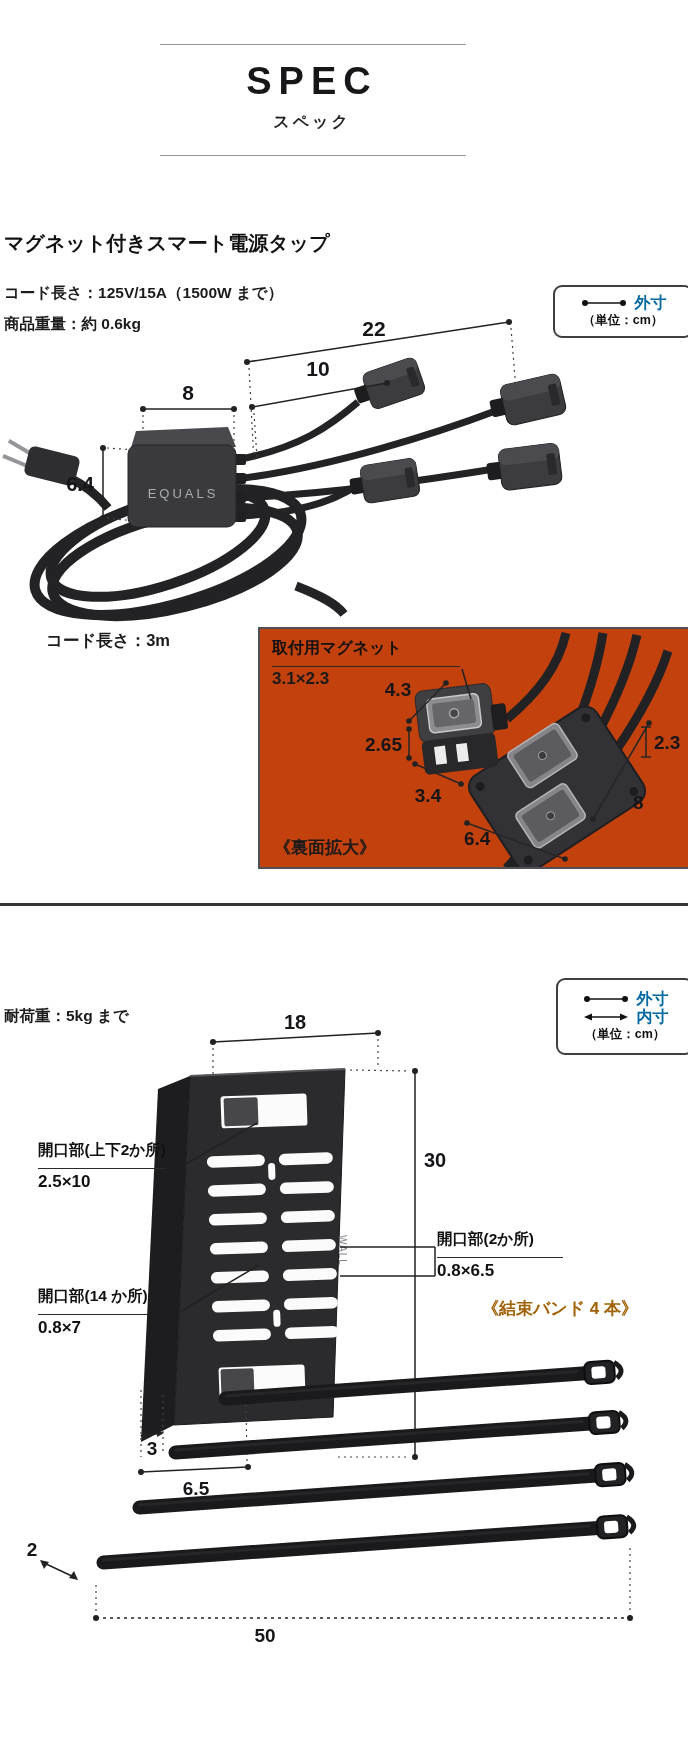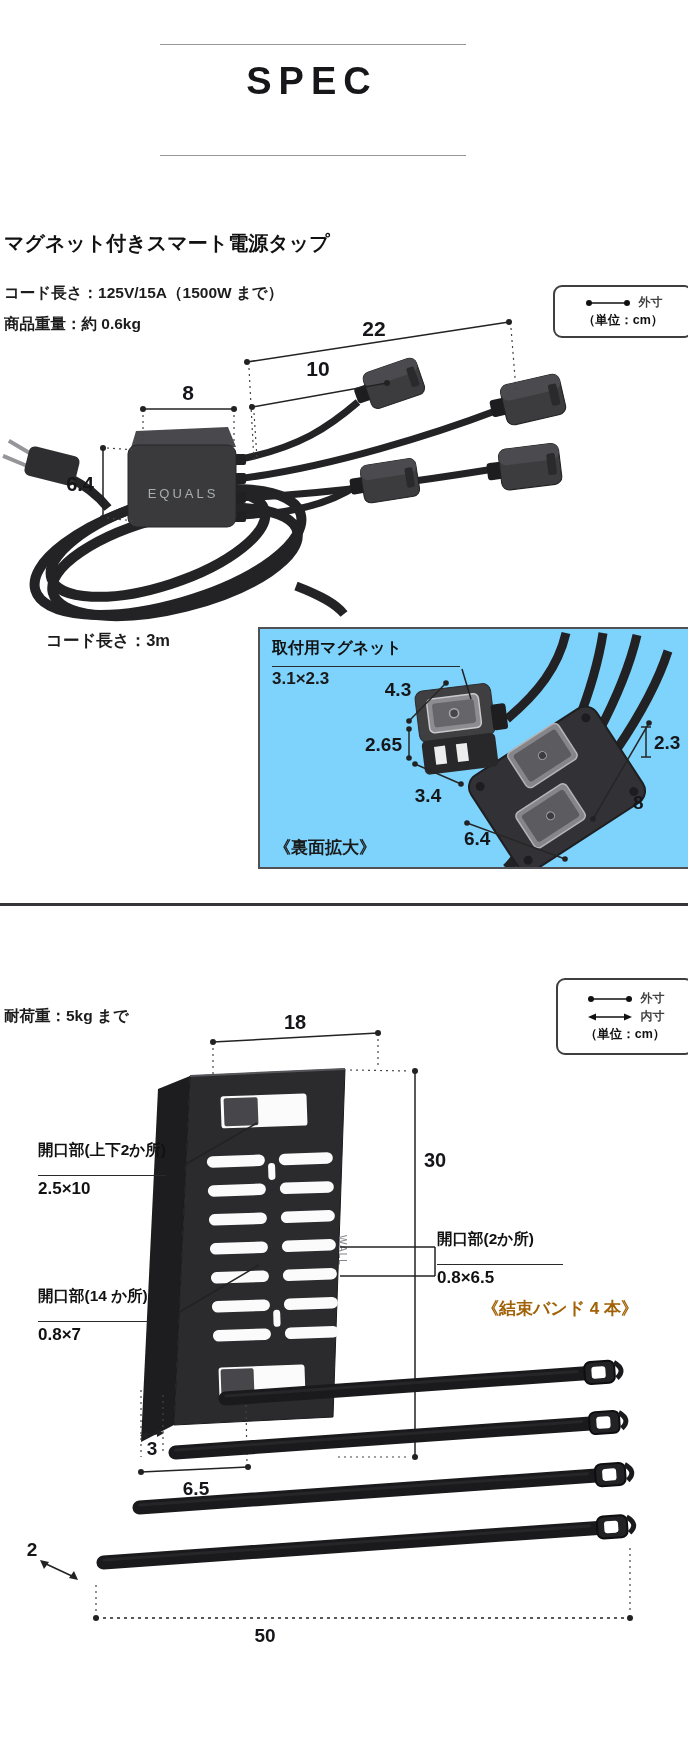--- a/index.html
+++ b/index.html
@@ -10,46 +10,47 @@
   .abs { position:absolute; }
   .hdr-line { position:absolute; left:160px; width:306px; height:1px; background:#97979b; }
   .hdr-title { position:absolute; left:0; top:60px; width:624px; text-align:center;
     font-size:38px; font-weight:800; letter-spacing:7px; color:#17171a; }
   .hdr-sub { position:absolute; left:0; top:112px; width:624px; text-align:center;
     font-size:16px; font-weight:600; letter-spacing:3px; color:#222; }
   .sec-heading { position:absolute; font-size:20px; font-weight:800; color:#111; }
   .spec-line { position:absolute; font-size:15.5px; font-weight:600; color:#1c1c1c; }
   .legend { position:absolute; border:2px solid #3f3f42; border-radius:9px; background:#fff;
     display:flex; flex-direction:column; justify-content:center; align-items:center; gap:1px; }
-  .legend-row { display:flex; align-items:center; gap:7px; font-size:12px; font-weight:700; color:#404040; line-height:17px; }
+  .legend-row { display:flex; align-items:center; gap:7px; font-size:16px; font-weight:700; color:#0369a1; line-height:17px; }
   .legend-unit { font-size:12.5px; font-weight:700; color:#111; line-height:17px; }
   .cord-note { position:absolute; font-size:16.5px; font-weight:600; color:#1a1a1a; }
   .inset-box { position:absolute; left:258px; top:627px; width:436px; height:242px;
-    border:2px solid #515155; background:#7dd3fc; box-sizing:border-box; }
+    border:2px solid #515155; background:#c2410c; box-sizing:border-box; }
   .inset-label { position:absolute; left:272px; top:638px; width:188px; font-size:16px; font-weight:700;
     color:#111; border-bottom:1.5px solid #2a2a2a; padding-bottom:7px; }
   .inset-size { position:absolute; left:272px; top:669px; font-size:17px; font-weight:600; }
   .inset-caption { position:absolute; left:274px; top:836px; font-size:17px; font-weight:700; }
   .divider { position:absolute; left:0; top:903px; width:700px; height:3px; background:#36363a; }
   .jp-label { position:absolute; }
   .jp-label .title { display:inline-block; font-size:15.5px; font-weight:700; color:#111;
-    border-bottom:1.5px solid #2a2a2a; padding-bottom:14px; }
+    border-bottom:1.5px solid #2a2a2a; padding-bottom:7px; }
   .jp-label .size { font-size:17px; font-weight:600; color:#111; margin-top:3px; }
   .ties-heading { position:absolute; left:400px; top:1297px; width:238px; text-align:right;
     font-size:17px; font-weight:700; color:#a16207; }
   svg text { font-family:"Liberation Sans","DejaVu Sans",sans-serif; }
   .dimtext { font-weight:600; fill:#16161a; }
 </style>
 </head>
 <body>
 
 <div class="stage">
 
   <div class="hdr-line" style="top:44px;"></div>
   <div class="hdr-title">SPEC</div>
+  <div class="hdr-sub">スペック</div>
   <div class="hdr-line" style="top:155px;"></div>
 
   <div class="sec-heading" style="left:4px; top:230px;">マグネット付きスマート電源タップ</div>
   <div class="spec-line" style="left:4px; top:283px;">コード長さ：125V/15A（1500W まで）</div>
   <div class="spec-line" style="left:4px; top:314px;text-align:center;">商品重量：約 0.6kg</div>
 
   <div class="legend" style="left:553px; top:285px; width:140px; height:53px; box-sizing:border-box;">
     <div class="legend-row">
       <svg width="48" height="10" viewBox="0 0 48 10">
         <circle cx="5" cy="5" r="3" fill="#111"></circle>

